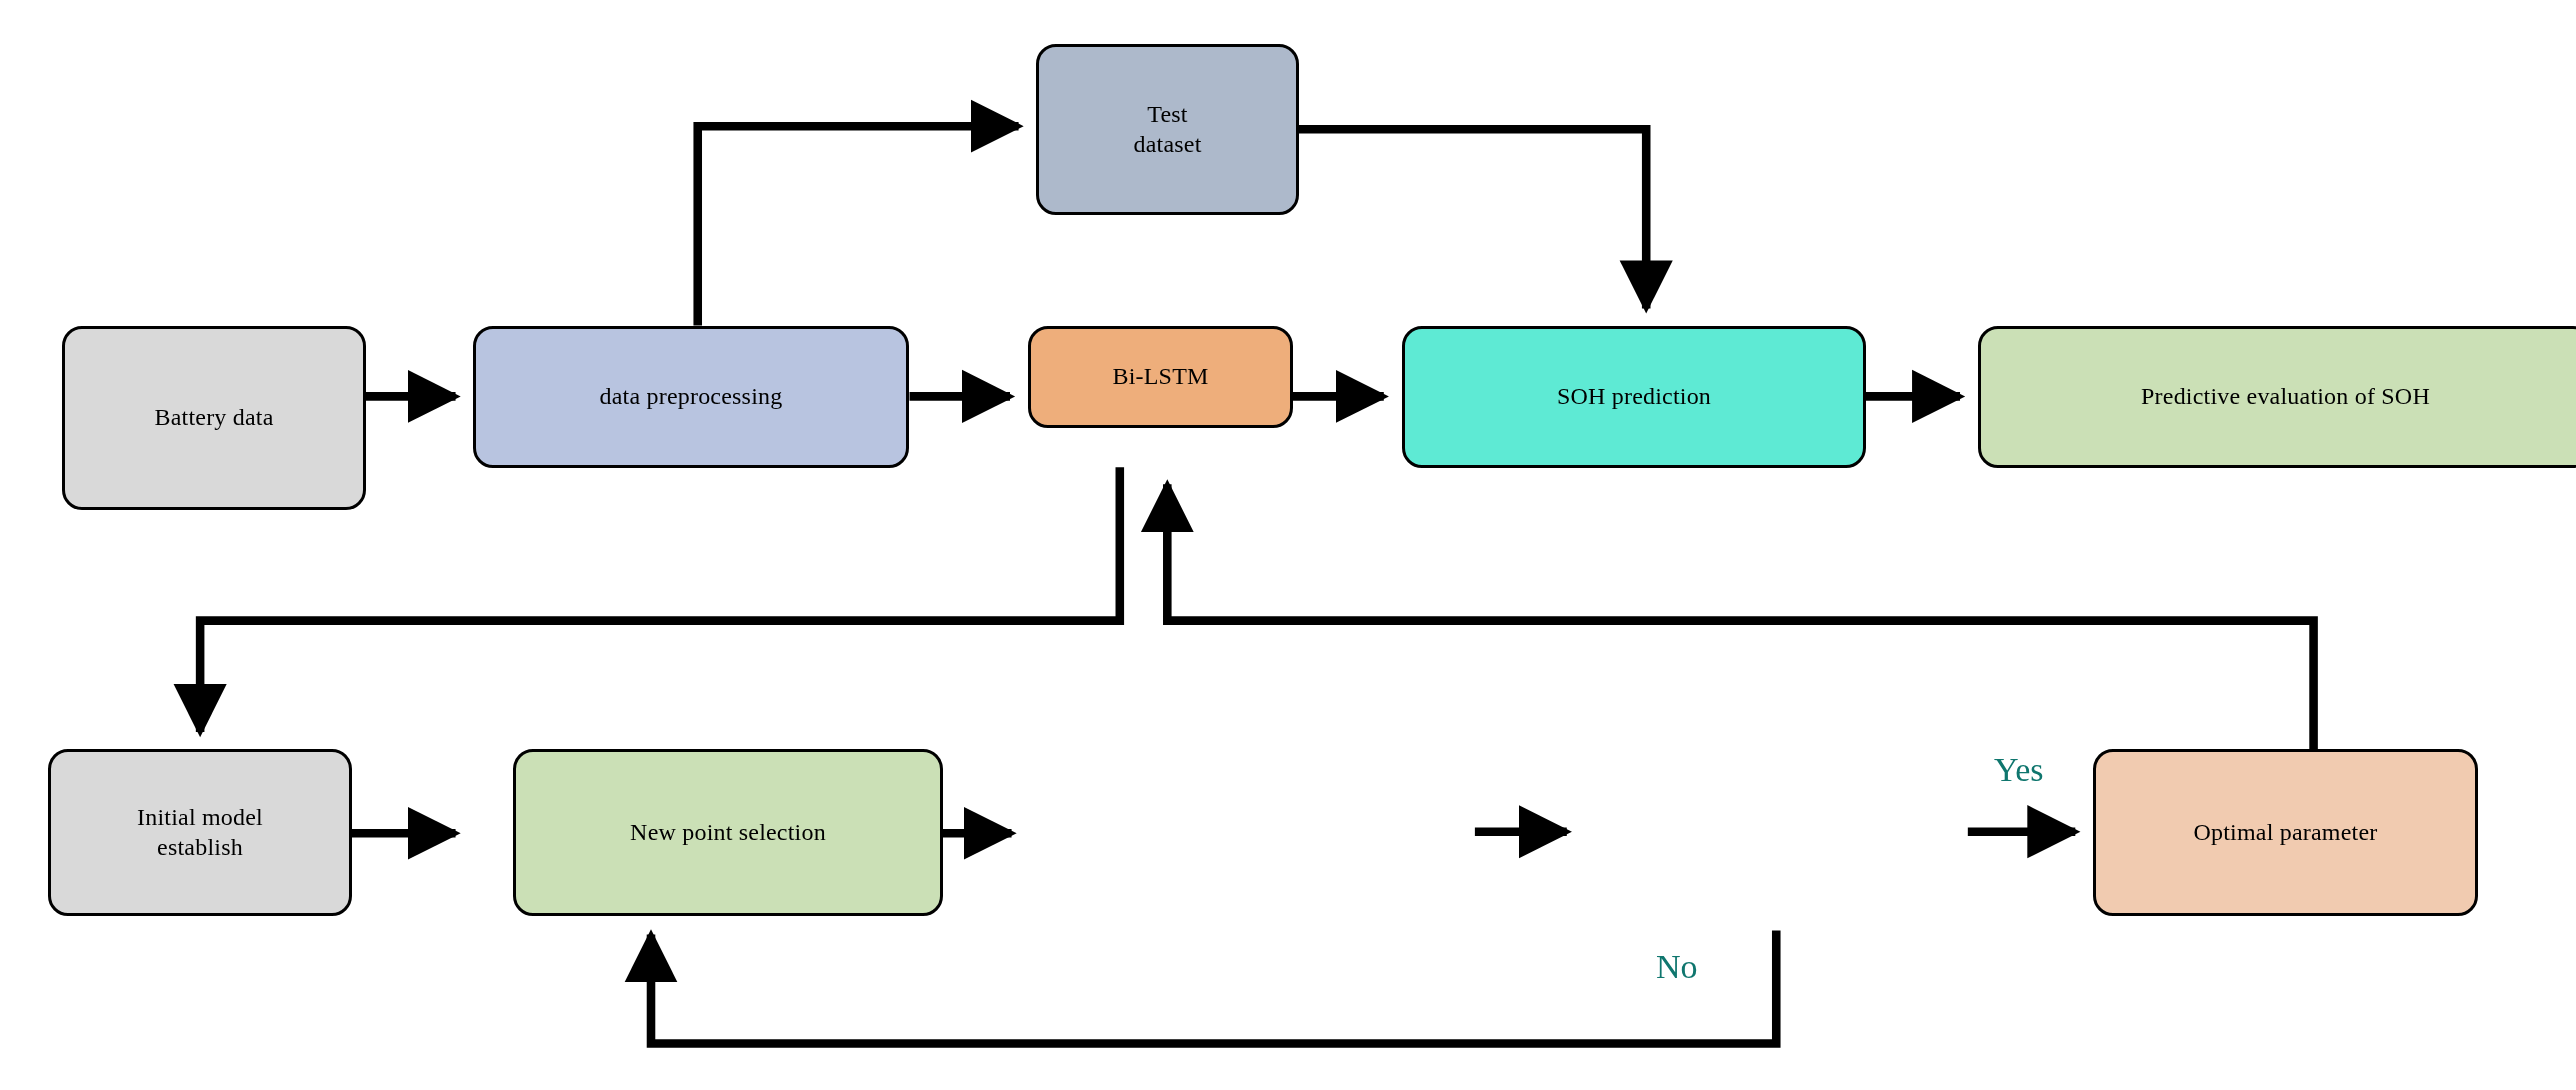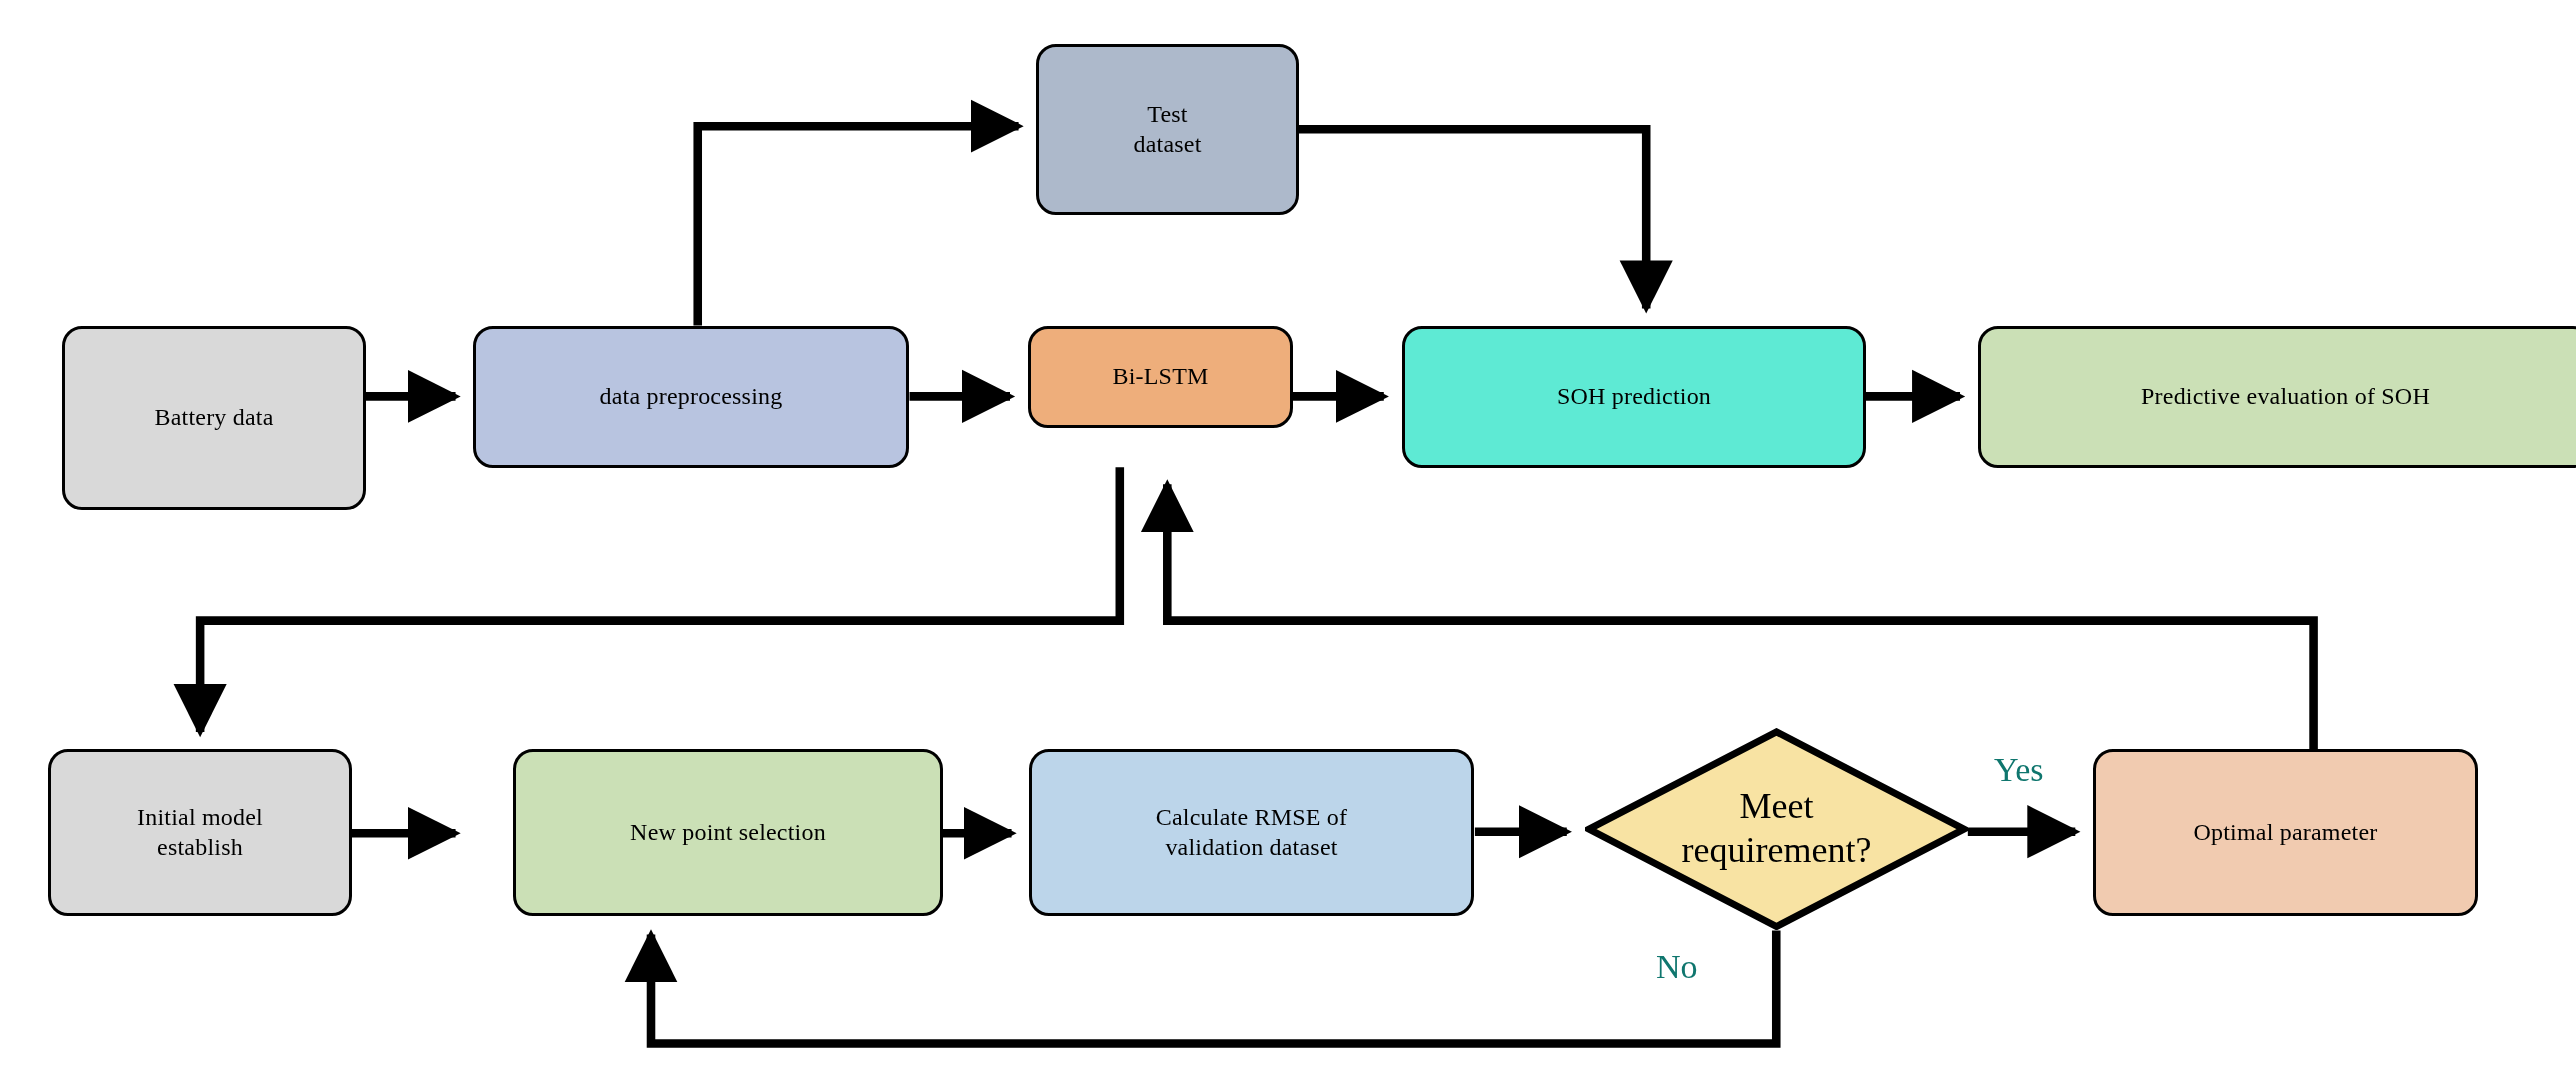--- a/index.html
+++ b/index.html
@@ -121,30 +121,21 @@
 
   <div class="node" id="n-soh-prediction" style="left: 1402px; top: 326px; width: 464px; height: 142px; background: #5eead4; border-color: rgb(0, 0, 0);">SOH prediction</div>
 
   <div class="node" id="n-predictive-evaluation" style="left: 1978px; top: 326px; width: 615px; height: 142px; background: rgb(203, 224, 182); border-color: rgb(0, 0, 0);">Predictive evaluation of SOH</div>
 
   <div class="node" id="n-initial-model-establish" style="left: 48px; top: 749px; width: 304px; height: 167px; background: rgb(217, 217, 217); border-color: rgb(0, 0, 0);">Initial model
 establish</div>
 
   <div class="node" id="n-new-point-selection" style="left: 473px; top: 749px; width: 430px; height: 167px; background: rgb(203, 224, 182); border-color: rgb(0, 0, 0); margin-left: 40px;">New point selection</div>
 
-  <div class="node" id="n-calculate-rmse" style="left: 1029px; top: 749px; width: 445px; height: 167px; background: rgb(188, 213, 234); border-color: rgb(0, 0, 0);">Calculate RMSE of
-validation dataset</div>
 
-  <div class="diamond-wrap" id="n-meet-requirement" style="left: 1585px; top: 728px; width: 383px; height: 202px;">
-    <svg class="diamond-shape" viewBox="0 0 492 260" preserveAspectRatio="none" xmlns="http://www.w3.org/2000/svg">
-      <polygon id="diamond-poly" points="246,5 487,130 246,255 5,130" stroke="#000000" stroke-width="9" stroke-linejoin="miter" fill="#f8e3a3"></polygon>
-    </svg>
-    <div class="diamond-label">Meet
-requirement?</div>
-  </div>
 
   <div class="node" id="n-optimal-parameter" style="left: 2093px; top: 749px; width: 385px; height: 167px; background: rgb(241, 203, 176); border-color: rgb(0, 0, 0);">Optimal parameter</div>
 
   <div class="edge-label" id="lbl-yes" style="left: 1994px; top: 751px;">Yes</div>
 
   <div class="edge-label" id="lbl-no" style="left: 1656px; top: 948px;">No</div>
 
 </div>
 
 

